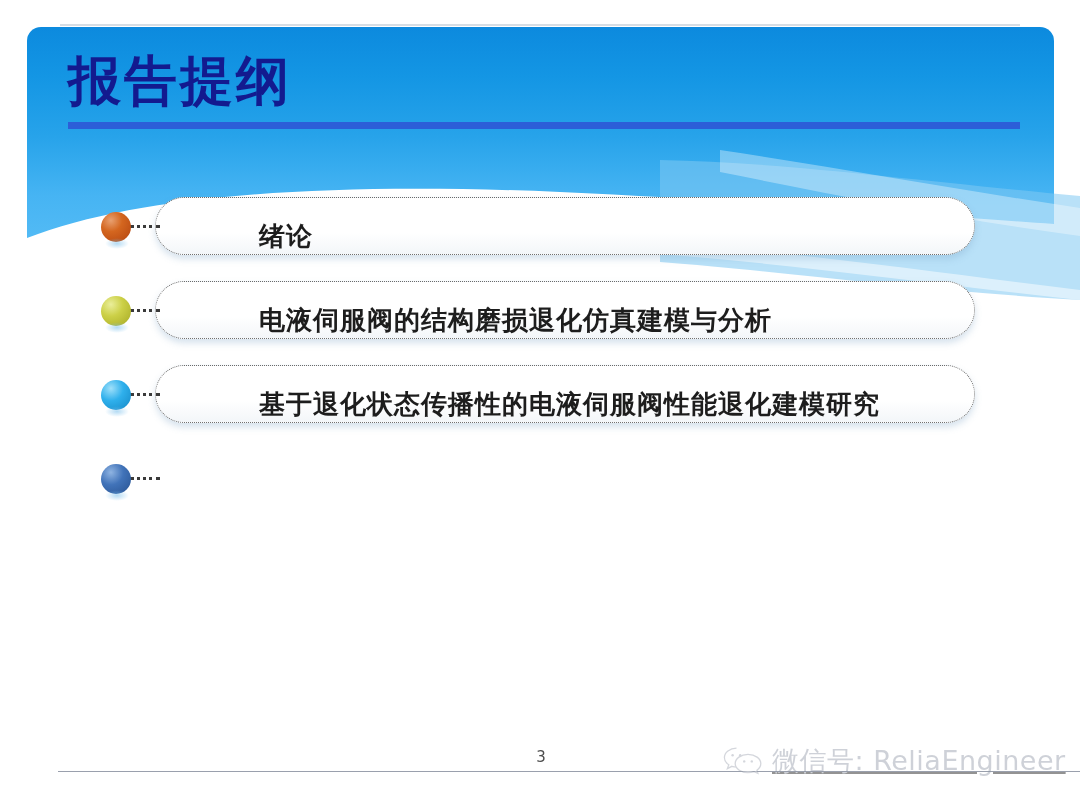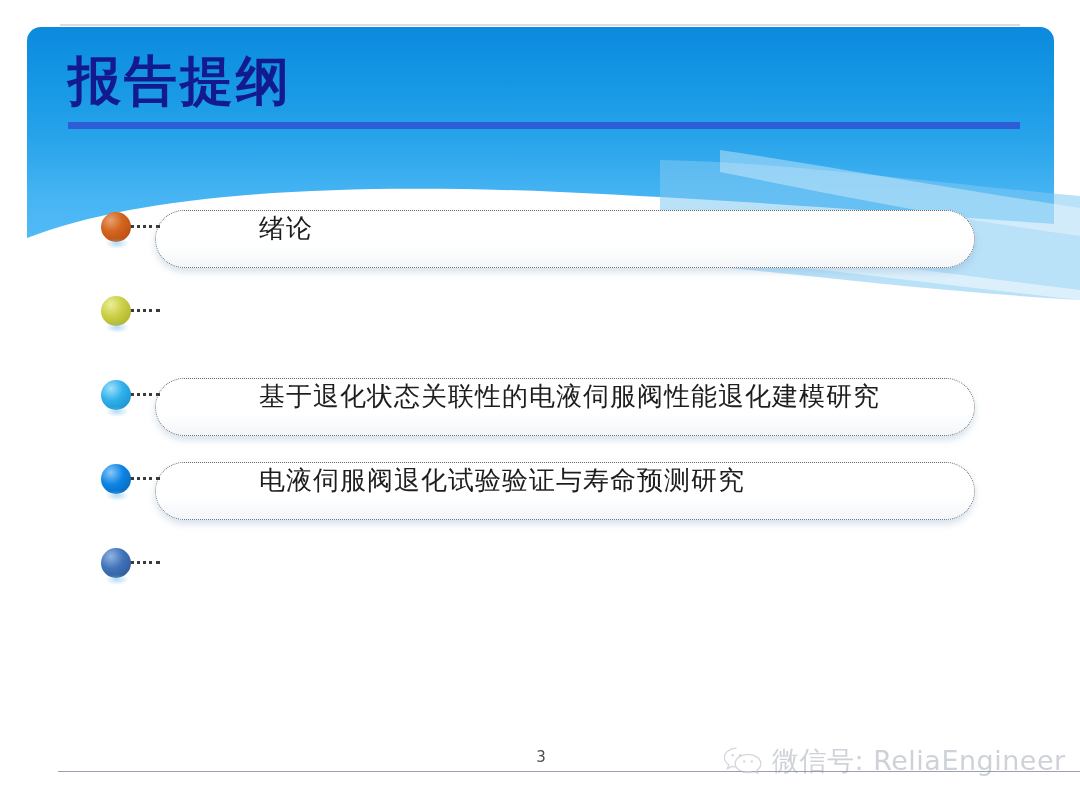--- a/index.html
+++ b/index.html
@@ -122,31 +122,32 @@
     left: 130px;
     top: 31px;
     width: 30px;
     height: 3px;
     border-top: 3px dotted #3a3a3a;
     z-index: 2;
   }
   .pill {
     position: absolute;
     left: 155px;
-    top: 16px;
+    top: 3px;
     width: 820px;
     height: 58px;
     box-sizing: border-box;
     border: 1.6px dotted #6b6b6b;
     border-radius: 30px;
     background: linear-gradient(180deg, #ffffff 0%, #ffffff 62%, #f3f6f9 100%);
     box-shadow: 0 4px 7px rgba(120,160,195,0.30);
     display: flex;
-    align-items: flex-start;
+    align-items: flex-end;
     z-index: 1;
+    font-weight: bold;
   }
   .pill-text {
     padding-left: 103px;
     font-size: 26px;
     color: #1d1d1d;
     letter-spacing: 1px;
     white-space: nowrap;
   }
 
   
@@ -168,20 +169,21 @@
     color: #4c4c4c;
   }
   .watermark {
     position: absolute;
     left: 722px;
     top: 743px;
     display: flex;
     align-items: center;
     gap: 8px;
     opacity: 0.42;
+    text-decoration: underline;
   }
   .wechat-icon {
     width: 42px;
     height: 30px;
   }
   .watermark-text {
     font-size: 27px;
     color: #8d94a3;
     letter-spacing: 0.5px;
     white-space: nowrap;
@@ -219,38 +221,34 @@
       <span class="bullet" style="background: radial-gradient(circle at 33% 28%, #e8a070 0%, #d4661f 38%, #b2430f 100%);"></span>
       <span class="connector"></span>
       <div class="pill">
         <span class="pill-text">绪论</span>
       </div>
     </div>
 
     <div class="outline-row">
       <span class="bullet" style="background: radial-gradient(circle at 33% 28%, #eaee9a 0%, #ccd047 40%, #a5a823 100%);"></span>
       <span class="connector"></span>
+      <div class="pill">
+        <span class="pill-text">电液伺服阀的结构磨损退化仿真建模与分析</span>
+      </div>
     </div>
 
 
     <div class="outline-row">
       <span class="bullet" style="background: radial-gradient(circle at 33% 28%, #9fe0fa 0%, #2fb0ec 42%, #1487c4 100%);"></span>
       <span class="connector"></span>
       <div class="pill">
-        <span class="pill-text">基于退化状态关联性的电液伺服阀性能退化建模研究</span>
+        <span class="pill-text">基于退化状态传播性的电液伺服阀性能退化建模研究</span>
       </div>
     </div>
 
-    <div class="outline-row">
-      <span class="bullet" style="background: radial-gradient(circle at 33% 28%, #86c8f8 0%, #0e84e4 42%, #0560b0 100%);"></span>
-      <span class="connector"></span>
-      <div class="pill">
-        <span class="pill-text">电液伺服阀退化试验验证与寿命预测研究</span>
-      </div>
-    </div>
 
     <div class="outline-row">
       <span class="bullet" style="background: radial-gradient(circle at 33% 28%, #8fb4e2 0%, #4173b9 42%, #27518f 100%);"></span>
       <span class="connector"></span>
     </div>
 
   </div>
 
   <div class="footer-rule"></div>
   <div class="page-number">3</div>

